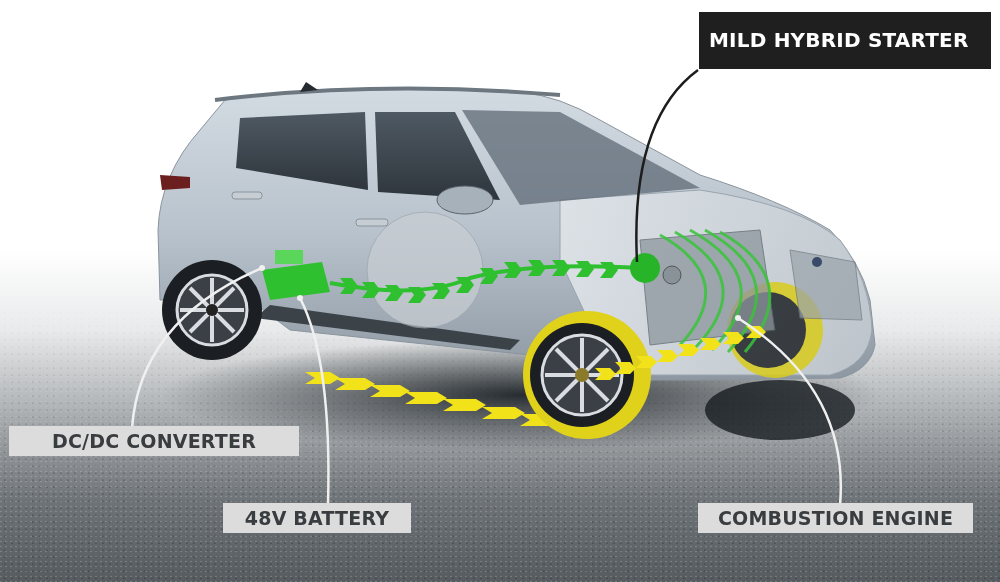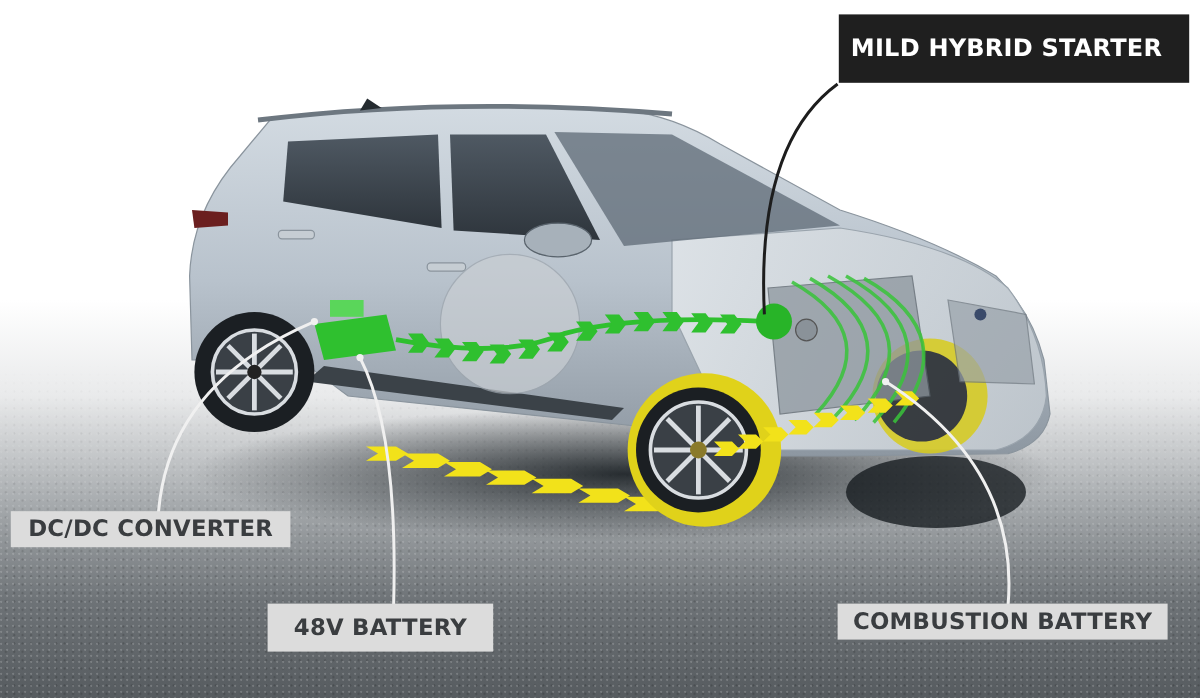--- a/index.html
+++ b/index.html
@@ -165,24 +165,24 @@
     <path d="M328,505 Q332,360 300,298" stroke="#f0f0f0" stroke-width="2.5" fill="none"></path>
     <circle cx="300" cy="298" r="3" fill="#f0f0f0"></circle>
     <path d="M840,505 Q850,390 738,318" stroke="#f0f0f0" stroke-width="2.5" fill="none"></path>
     <circle cx="738" cy="318" r="3" fill="#f0f0f0"></circle>
   </svg>
 
   <div class="label dark" style="left:699px; top:12px; width:292px; height:57px; padding-left:10px; box-sizing:border-box; font-size:20px;">
     <span>MILD HYBRID STARTER</span>
   </div>
 
-  <div class="label" style="left:9px; top:426px; width:233px; height:30px; font-size:19px;">
+  <div class="label" style="left:9px; top:426px; width:290px; height:30px; font-size:19px;">
     <span>DC/DC CONVERTER</span>
   </div>
 
-  <div class="label" style="left:223px; top:503px; width:188px; height:40px; font-size:19px;justify-content:center;">
+  <div class="label" style="left:223px; top:503px; width:188px; height:30px; font-size:19px;justify-content:center;">
     <span>48V BATTERY</span>
   </div>
 
   <div class="label" style="left:698px; top:503px; width:275px; height:30px; font-size:19px;">
-    <span>COMBUSTION BATTERY</span>
+    <span>COMBUSTION ENGINE</span>
   </div>
 </div>
 
 </body></html>

